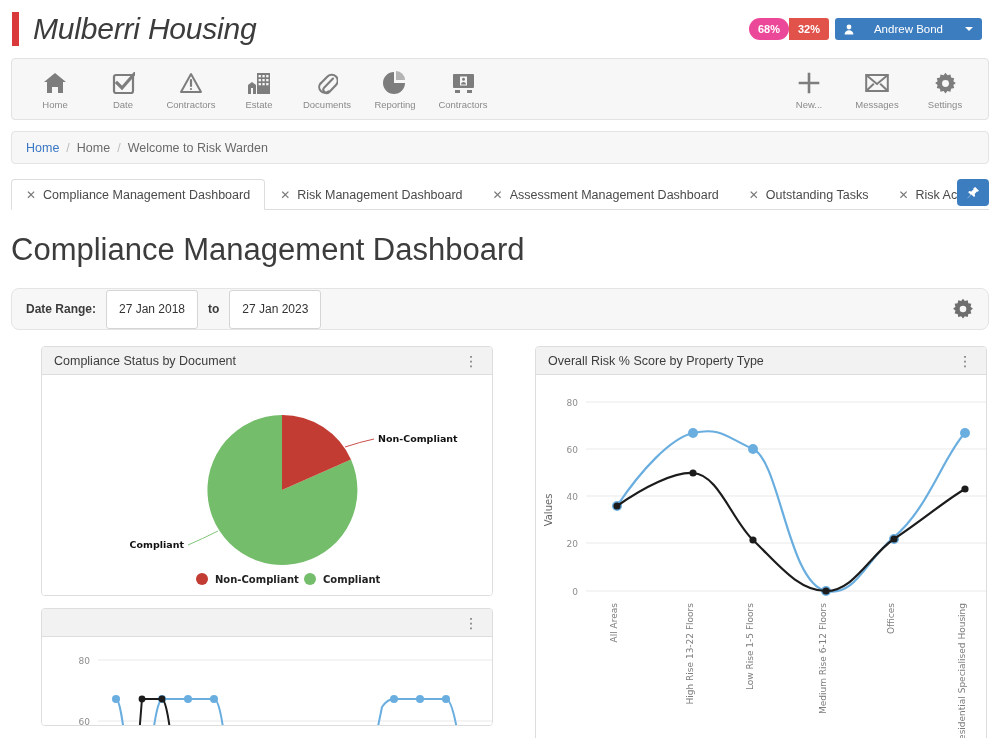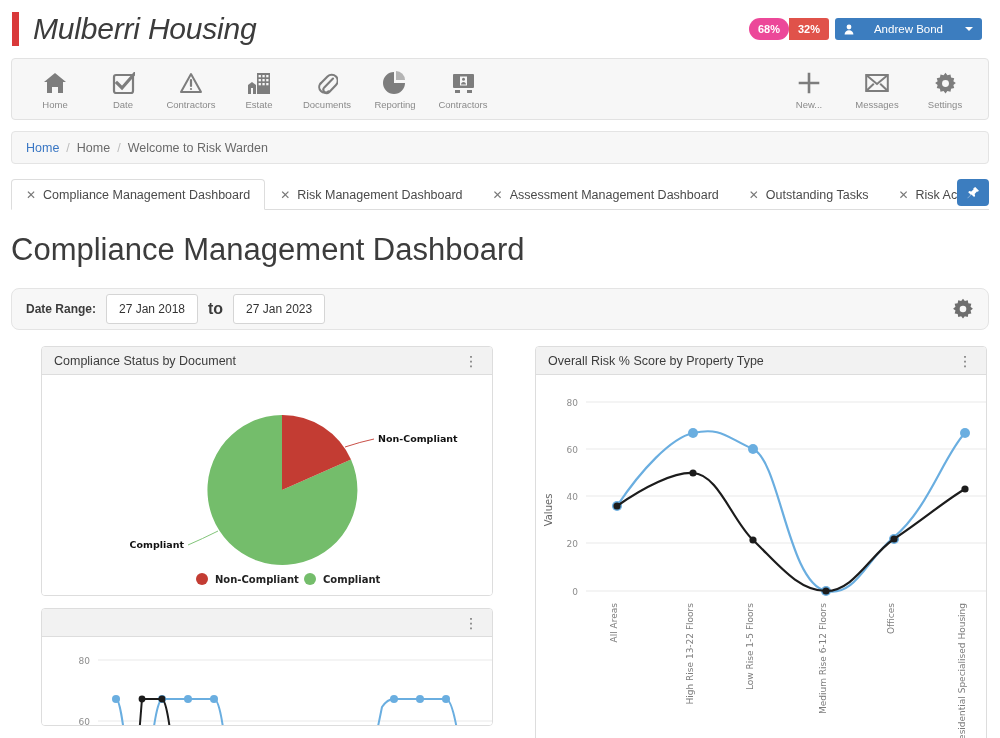--- a/index.html
+++ b/index.html
@@ -187,27 +187,27 @@
     display: flex;
     align-items: center;
     padding: 0 14px;
     gap: 10px;
   }
   .filter-label { font-size: 12px; font-weight: 700; color: #3c3c3c; }
   .date-input {
     background: #fff;
     border: 1px solid #d5d5d5;
     border-radius: 3px;
-    height: 30px;
+    height: 39px;
     min-width: 92px;
     display: flex; align-items: center; justify-content: center;
     font-size: 12px; color: #333;
     cursor: pointer;
   }
-  .to-word { font-size: 16px; font-weight: 700; color: #3c3c3c; }
+  .to-word { font-size: 12px; font-weight: 700; color: #3c3c3c; }
   .filter-gear { margin-left: auto; color: #6e6e6e; cursor: pointer; display: flex; }
 
   
   .grid {
     margin: 16px 11px 0 11px;
     display: flex;
     gap: 12px;
     align-items: flex-start;
   }
   .col { display: flex; flex-direction: column; gap: 12px; width: 482px; }

